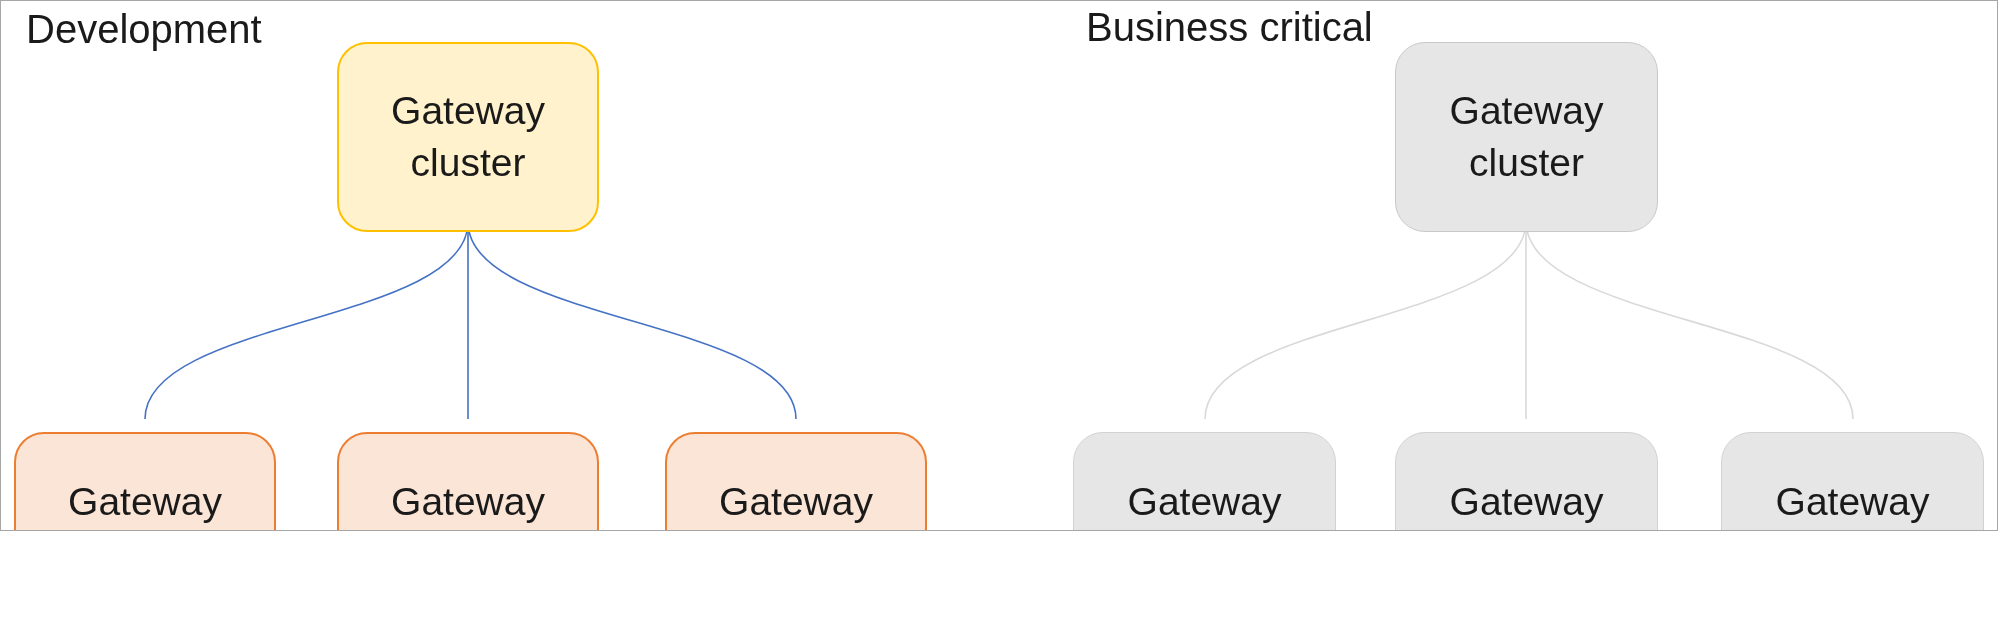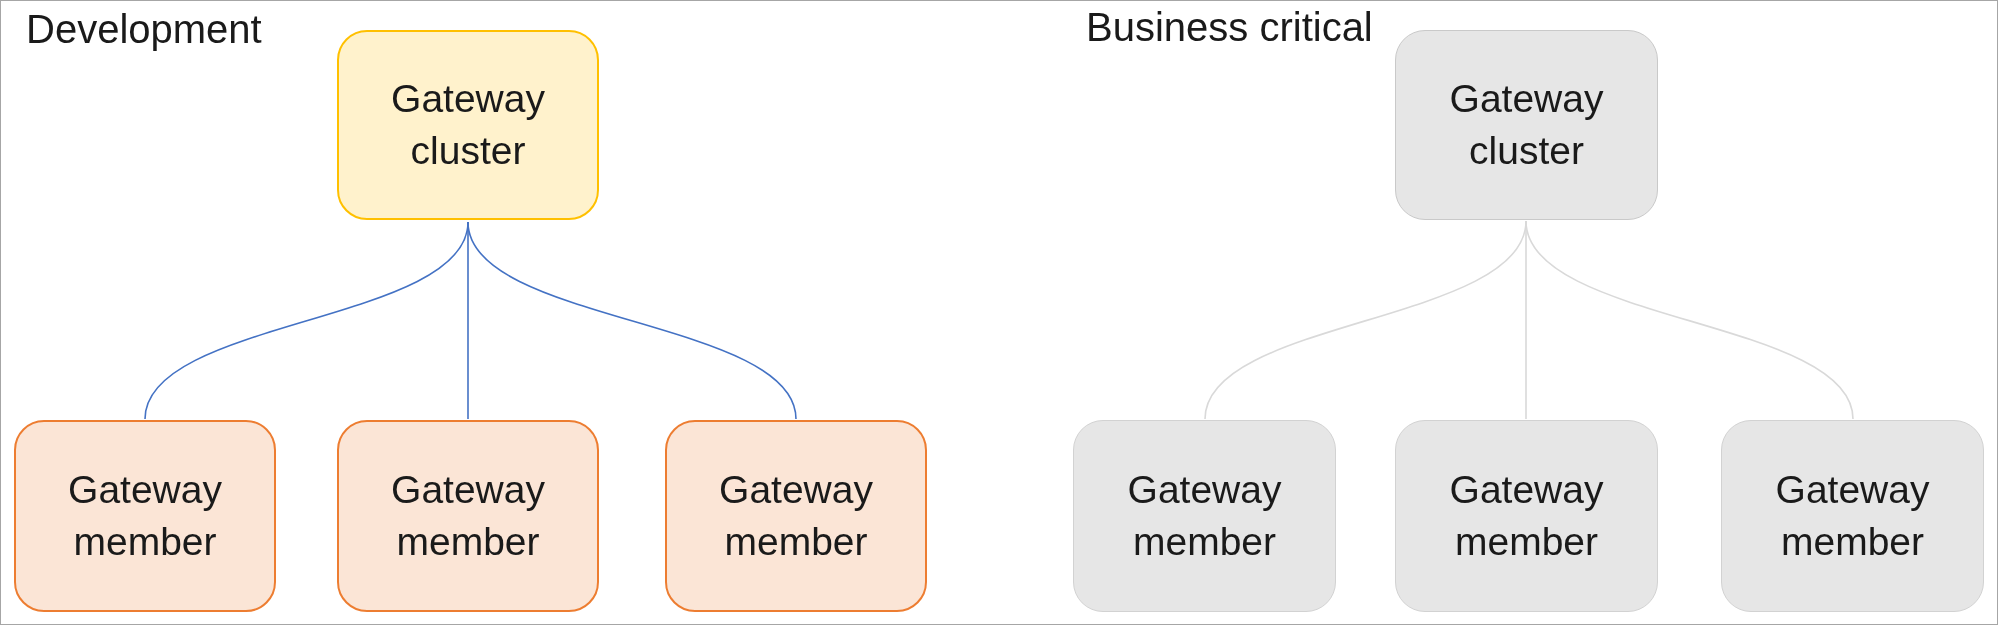--- a/index.html
+++ b/index.html
@@ -1,21 +1,21 @@
 <!DOCTYPE html>
 <html><head>
 <meta charset="utf-8">
 <style>
   html, body { margin: 0; padding: 0; }
   body { font-family: "Liberation Sans", sans-serif; }
 
   .canvas {
     position: relative;
     width: 1998px;
-    height: 625px;
+    height: 531px;
     box-sizing: border-box;
     background: var(--background, #ffffff);
     border: 1px solid var(--border, #a6a6a6);
     color: var(--text-color, #1a1a1a);
     overflow: hidden;
   }
 
   .connectors {
     position: absolute;
     left: 0; top: 0;
@@ -43,20 +43,21 @@
     position: absolute;
     box-sizing: border-box;
     display: flex;
     align-items: center;
     justify-content: center;
     text-align: center;
     border-radius: 30px;
     font-size: 39px;
     line-height: 1.33;
     padding: 16px 34px;
+    margin-top: 12px;
   }
   .cluster {
     background: var(--cluster-fill, #eee);
     border: 2.5px solid var(--cluster-border, #ccc);
   }
   .member {
     background: var(--member-fill, #eee);
     border: 2.5px solid var(--member-border, #ccc);
   }
   .group-bc .cluster, .group-bc .member { border-width: 1.6px; }

